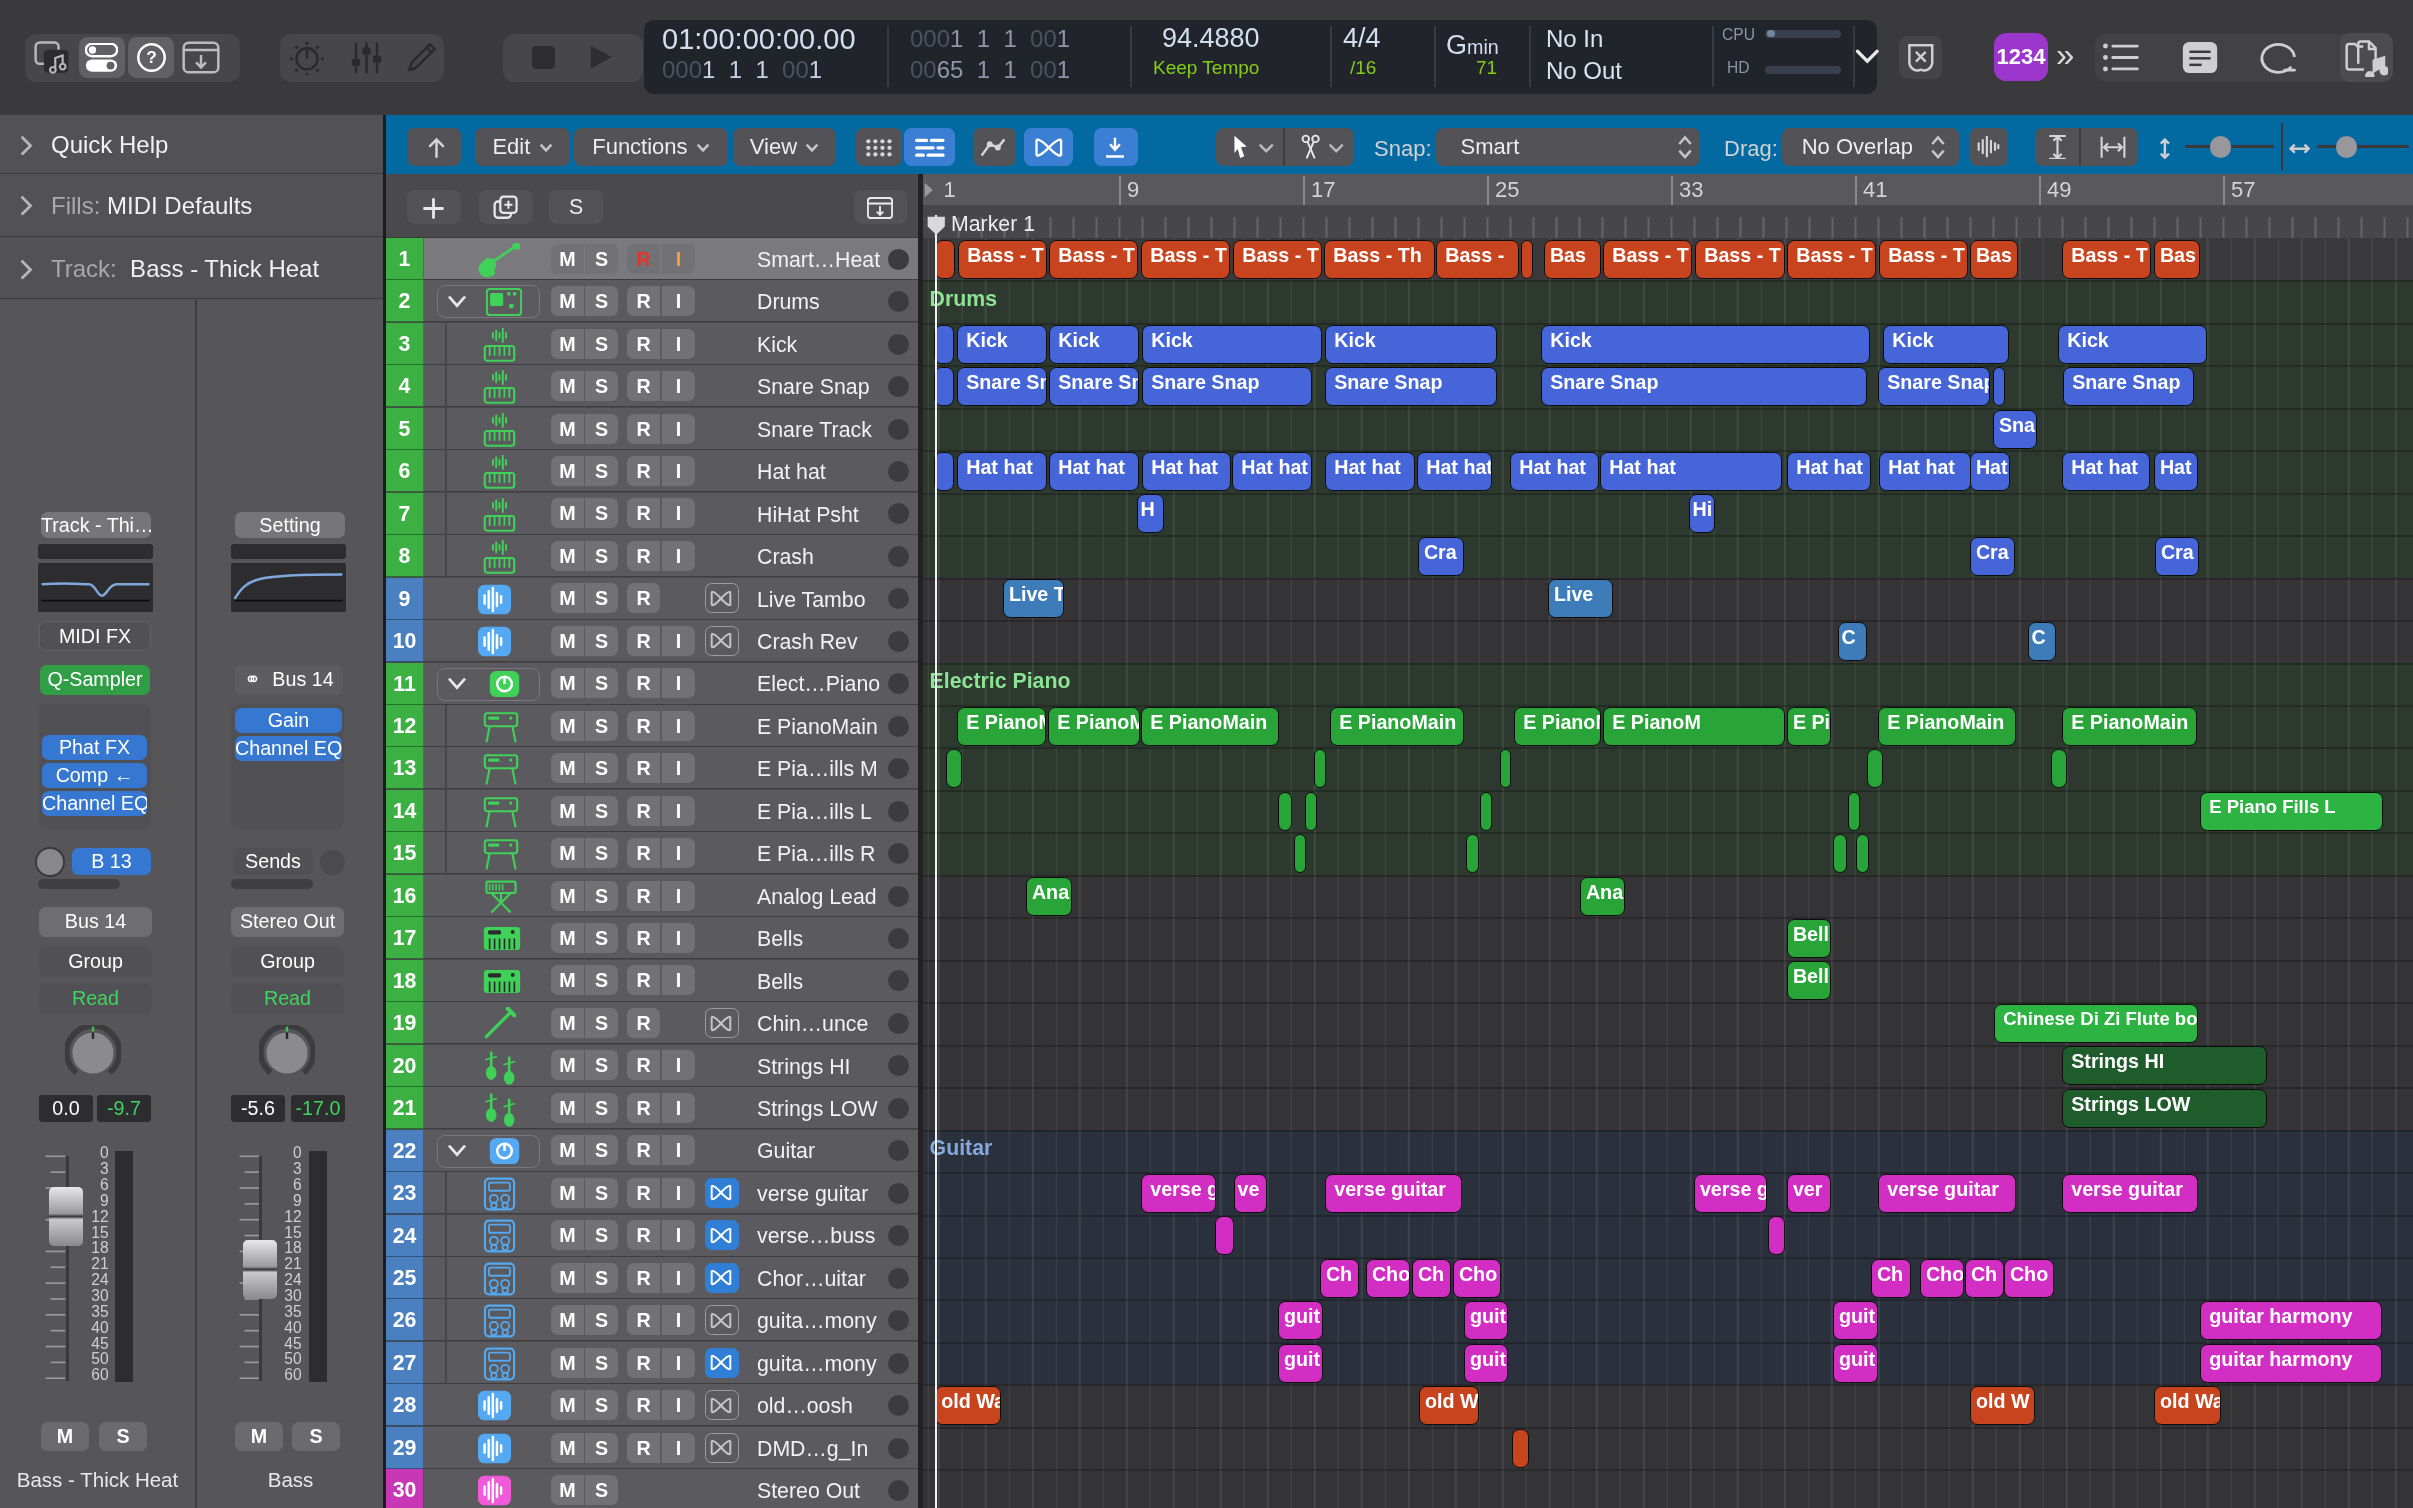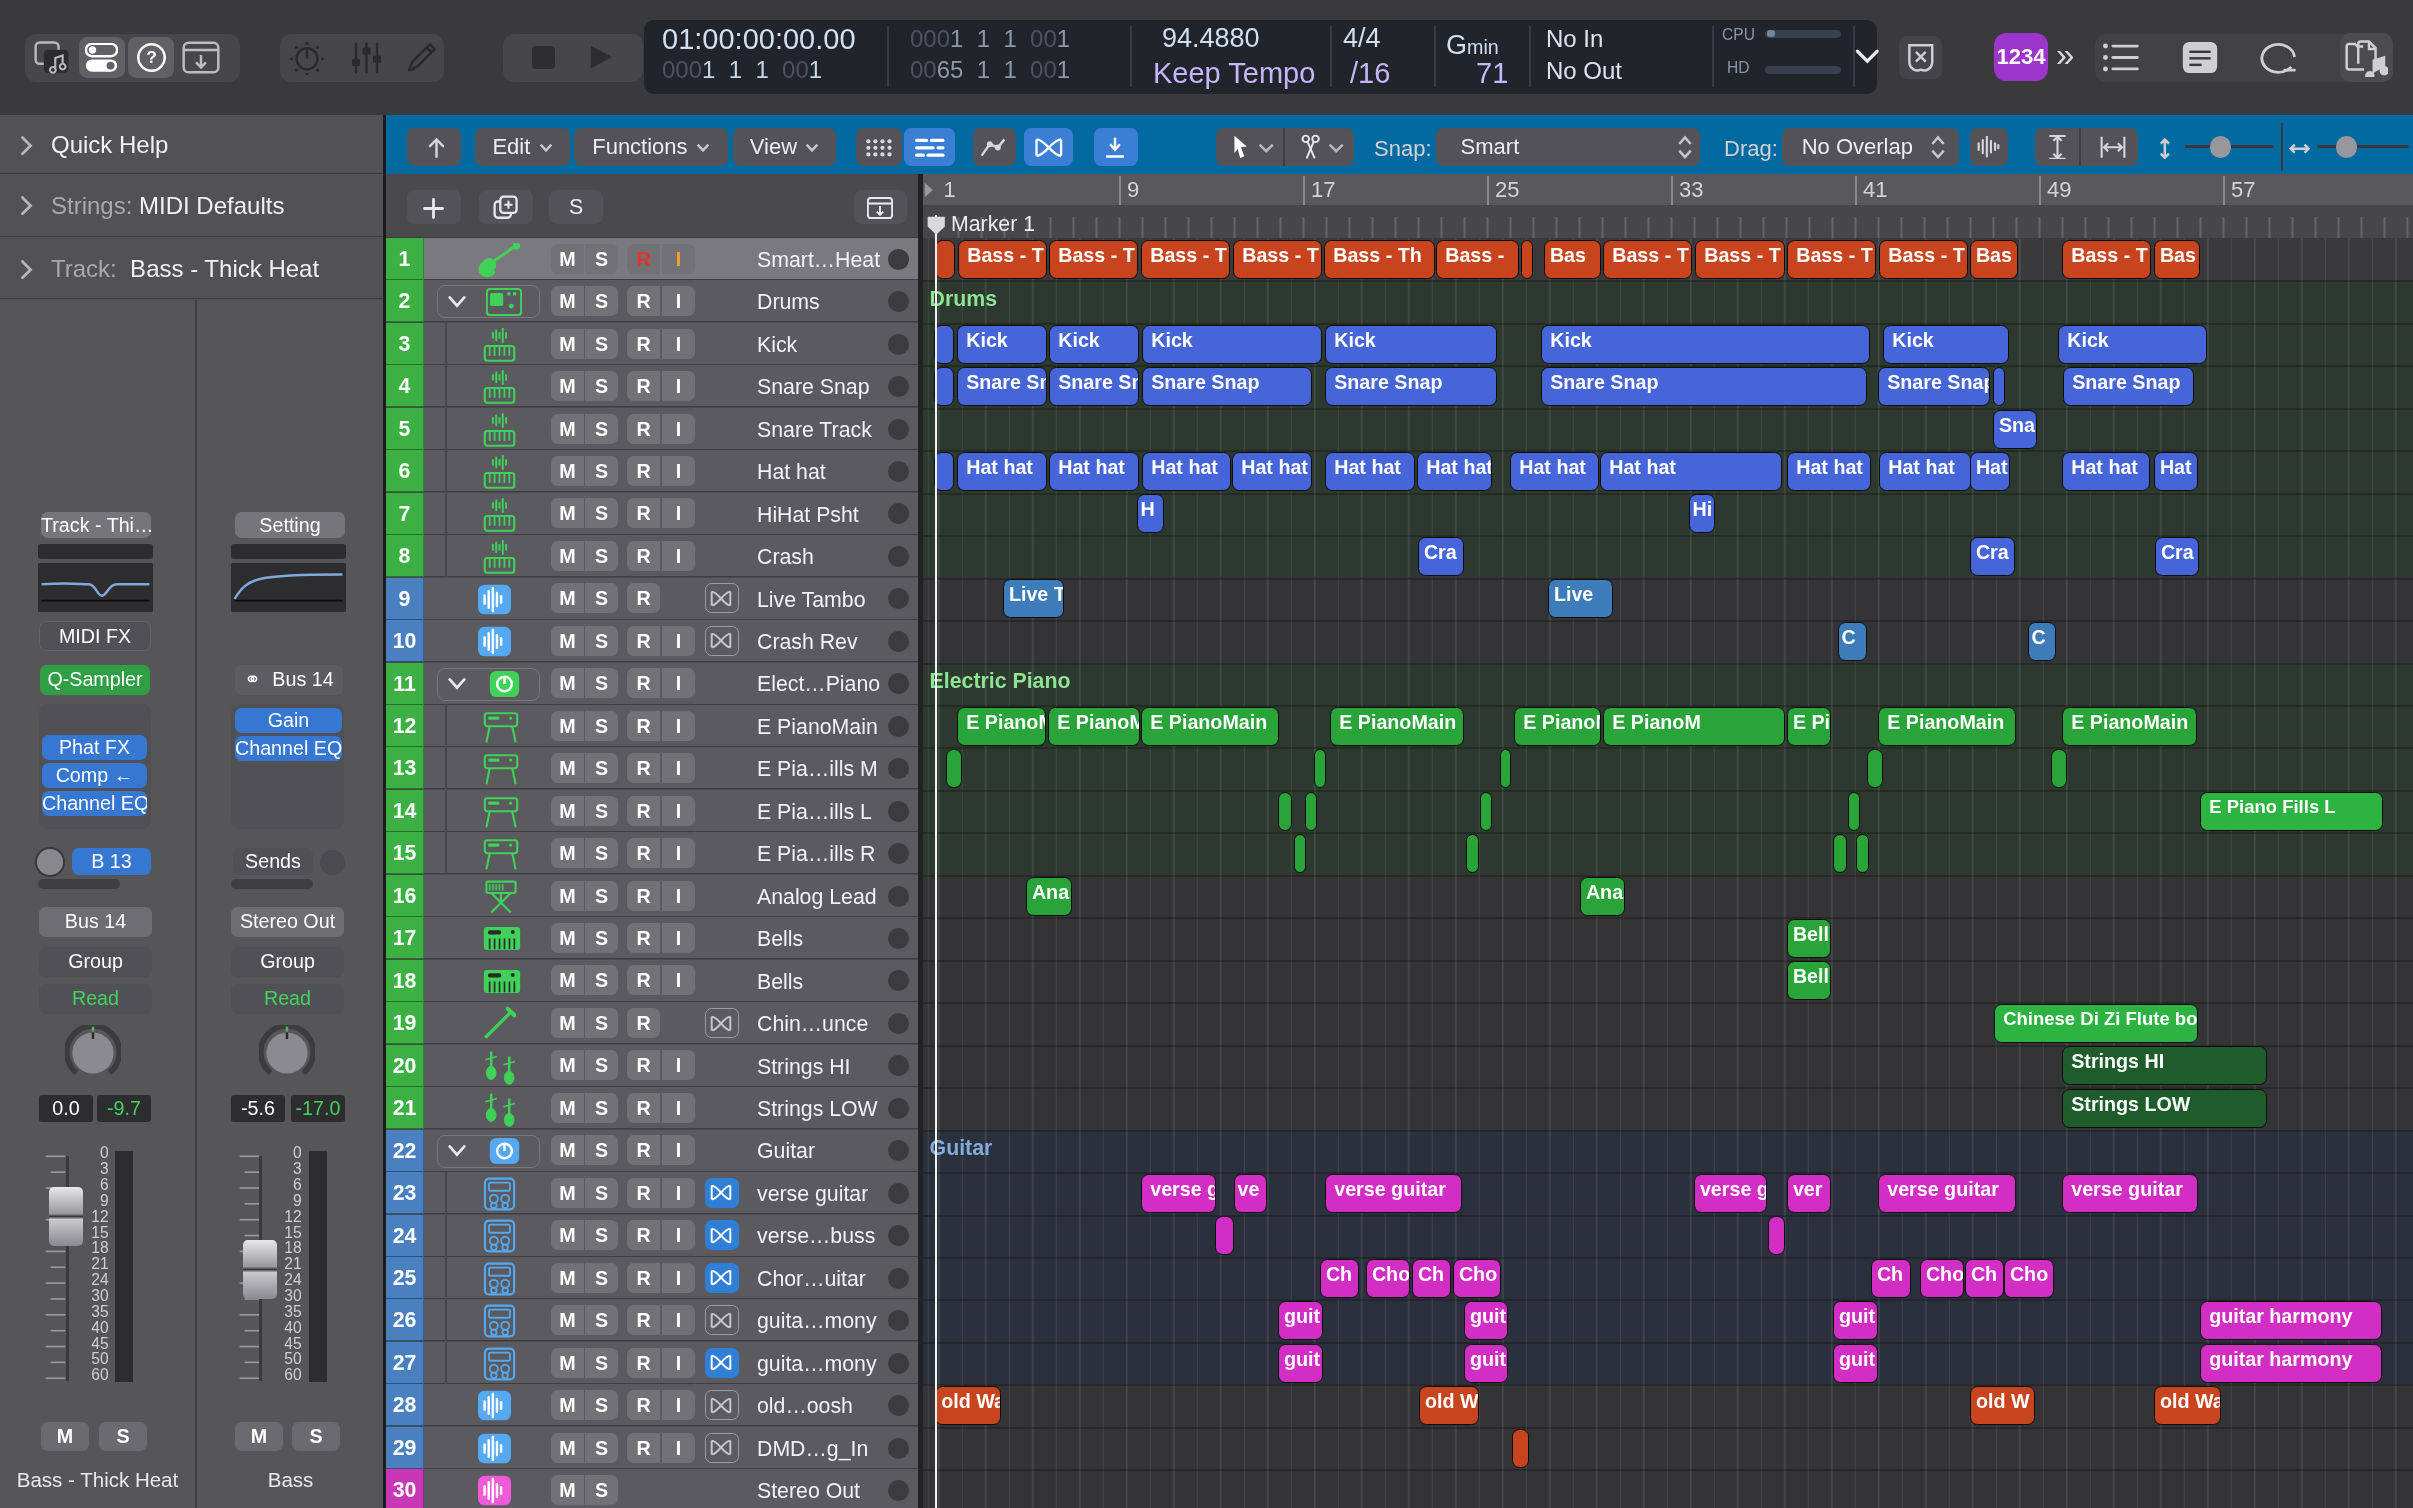--- a/index.html
+++ b/index.html
@@ -9,21 +9,21 @@
 #topbar{left:0;top:0;width:2413px;height:115px;background:#3a3a3d;}
 .tgrp{background:#47474a;border-radius:11.5px;}
 .tbtn{background:#616165;border-radius:8.2px;}
 
 #lcd{left:644px;top:19.7px;width:1233px;height:74px;background:#22242c;border-radius:9.9px;}
 .lcdsep{top:6.6px;width:1.6px;height:61px;background:#383b45;}
 .lt1{font-size:29px;color:#d2dff0;}
 .lt2{font-size:24px;color:#c6d4e6;}
 .dim{color:#4c525f;}
 .mid{color:#8d97a8;}
-.lcdlab{font-size:29px;color:#c4b5fd;}
+.lcdlab{font-size:19px;color:#84cc16;}
 
 #insp{left:0;top:115px;width:386px;height:1394px;background:#525255;}
 .ihdr{left:0;width:386px;background:#525255;border-bottom:1.6px solid #3b3b3e;}
 .ilab{font-size:24px;color:#f1f1f3;}
 .igray{color:#a9a9ac;}
 .cslab{border-radius:6.6px;color:#fff;font-size:19.7px;text-align:center;white-space:nowrap;overflow:hidden;}
 .blue{background:#3577d1;}
 .gbtn{background:#515155;}
 .obtn{background:#6e6e72;}
 
@@ -187,21 +187,21 @@
 <div id="insp" class="a">
 <div class="a ihdr" style="top:0px;height:59px;"></div>
 <svg class="a" style="left:19.7px;top:19.7px;" width="13" height="21.3" viewBox="0 0 16 26">
         <path d="M3 3 L13 13 L3 23" fill="none" stroke="#b6b6b9" stroke-width="3.4" stroke-linecap="round"></path>
       </svg>
 <div class="a ilab" style="left:51px;top:15.6px;">Quick Help</div>
 <div class="a ihdr" style="top:59px;height:63px;"></div>
 <svg class="a" style="left:19.7px;top:80px;" width="13" height="21.3" viewBox="0 0 16 26">
         <path d="M3 3 L13 13 L3 23" fill="none" stroke="#b6b6b9" stroke-width="3.4" stroke-linecap="round"></path>
       </svg>
-<div class="a ilab" style="left:51px;top:77px;"><span class="igray">Strings:</span> MIDI Defaults</div>
+<div class="a ilab" style="left:51px;top:77px;"><span class="igray">Fills:</span> MIDI Defaults</div>
 <div class="a ihdr" style="top:122px;height:62px;"></div>
 <svg class="a" style="left:19.7px;top:144px;" width="13" height="21.3" viewBox="0 0 16 26">
         <path d="M3 3 L13 13 L3 23" fill="none" stroke="#b6b6b9" stroke-width="3.4" stroke-linecap="round"></path>
       </svg>
 <div class="a ilab" style="left:51px;top:140px;"><span class="igray">Track:&nbsp;</span> Bass - Thick Heat</div>
 <div class="a" style="left:0;top:185px;width:386px;height:1209px;background:#565659;"></div>
 <div class="a" style="left:195px;top:185px;width:1.6px;height:1209px;background:#3e3e41;"></div>
 <div class="a cslab obtn" style="left:41px;top:397px;width:110px;height:26px;line-height:26px;background:#76767a;">Track - Thi…</div>
       <div class="a" style="left:38px;top:429px;width:115px;height:14.8px;background:#2d2d30;border-radius:3.3px;"></div>
       <div class="a" style="left:38px;top:448px;width:115px;height:49px;background:#2d2d30;border-radius:1.6px;"></div>

